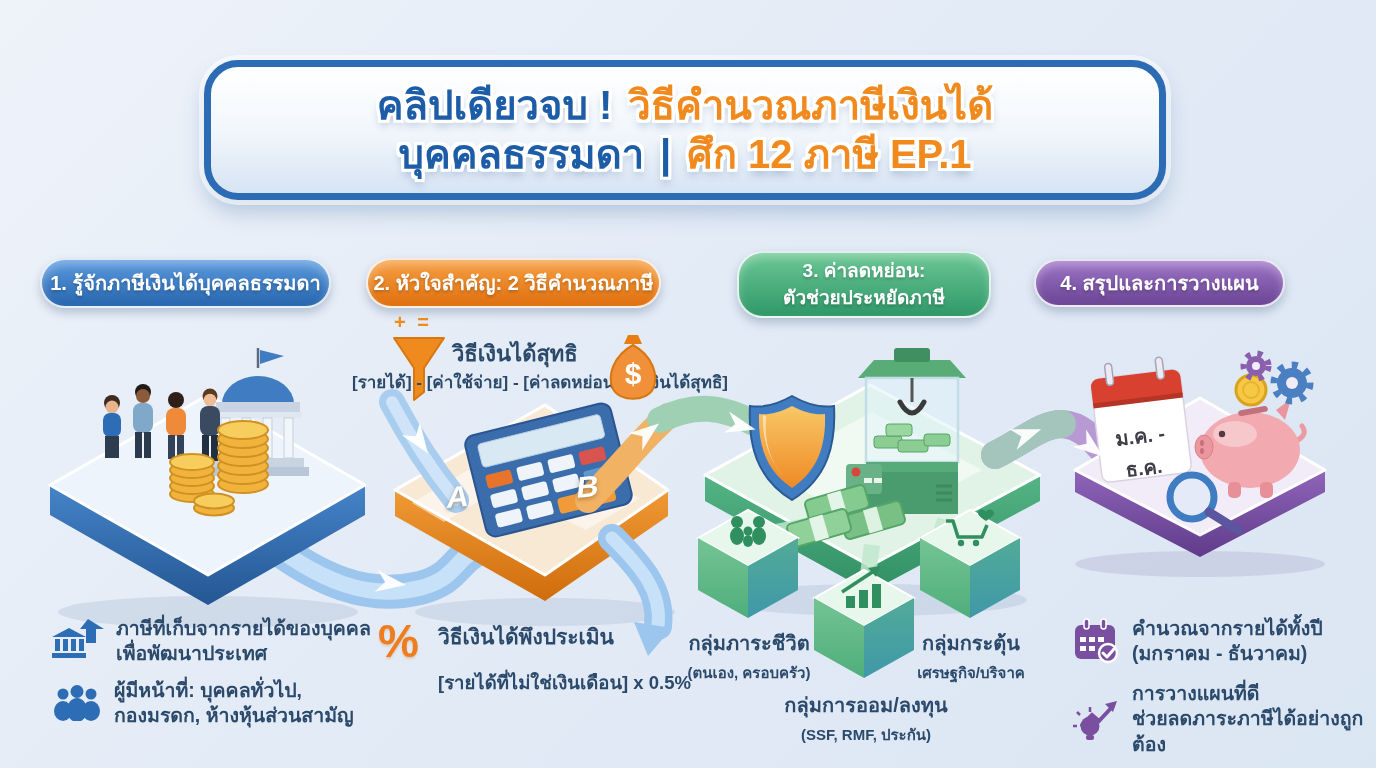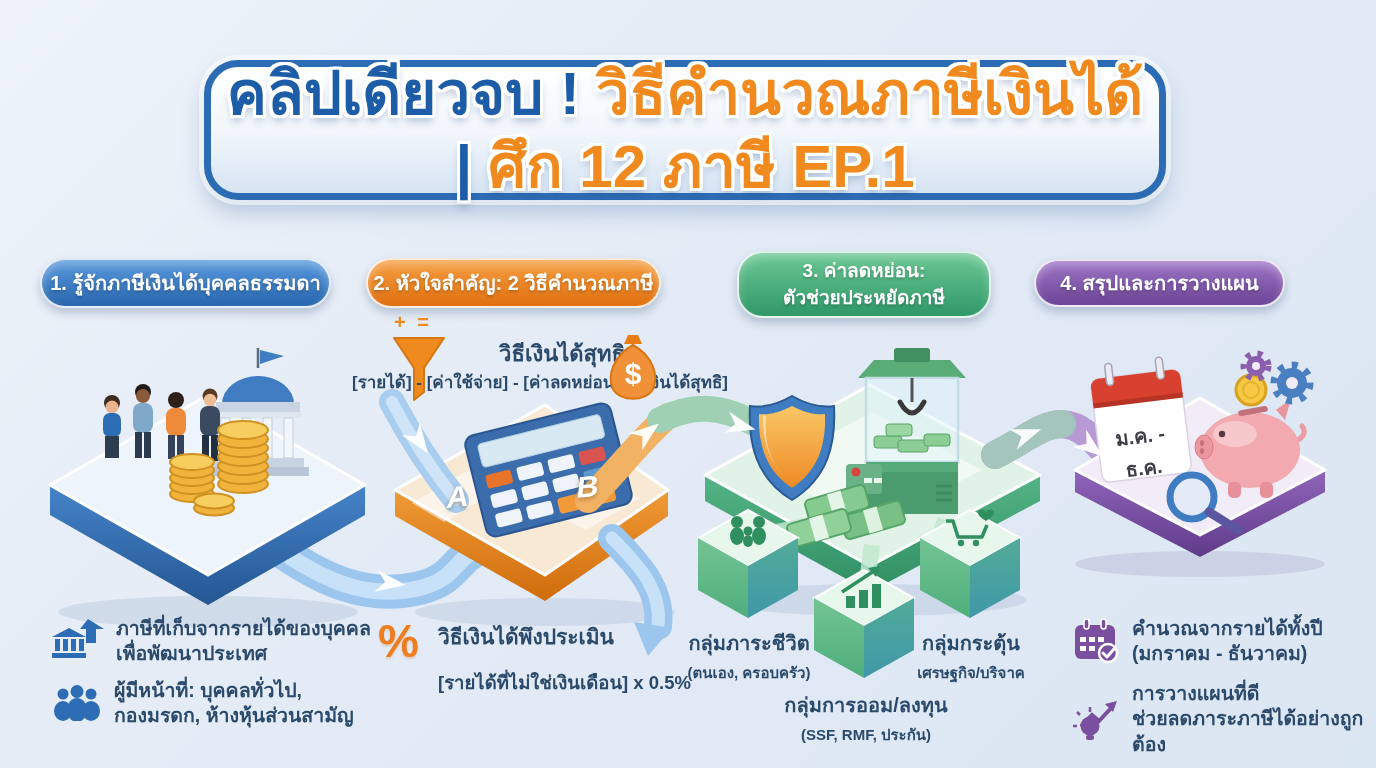--- a/index.html
+++ b/index.html
@@ -13,21 +13,21 @@
   svg.art { position:absolute; inset:0; width:1376px; height:768px; pointer-events:none; }
 
   
   .banner {
     left:204px; top:60px; width:962px; height:140px;
     border-radius:34px; border:7px solid #2b6cb4;
     background: linear-gradient(180deg,#ffffff 0%, #f2f7fc 50%, #d7e4f3 100%);
     box-shadow: 0 0 0 5px rgba(255,255,255,.55), 0 12px 22px rgba(44,88,146,.28);
     display:flex; flex-direction:column; justify-content:center; align-items:center; gap:0;
   }
-  .banner-line { display:flex; gap:16px; font-size:60px; font-weight:800; line-height:1.22; white-space:nowrap; }
+  .banner-line { display:flex; gap:16px; font-size:40px; font-weight:800; line-height:1.22; white-space:nowrap; }
   .w-blue, .w-orange {
     text-shadow: -3px -3px 0 #fff, 3px -3px 0 #fff, -3px 3px 0 #fff, 3px 3px 0 #fff,
                  0 -3px 0 #fff, 0 3px 0 #fff, -3px 0 0 #fff, 3px 0 0 #fff,
                  0 6px 9px rgba(30,70,130,.35);
   }
   .w-blue { color:#1d5da8; }
   .w-orange { color:#f08a1e; }
 
   
   .pill {
@@ -37,21 +37,21 @@
     box-shadow: 0 5px 10px rgba(50,80,120,.28), inset 0 5px 8px rgba(255,255,255,.28);
     text-shadow: 0 2px 3px rgba(0,0,0,.22);
   }
   .pill1 { left:40px;  top:258px; width:291px; height:50px; font-size:20px; background:linear-gradient(180deg,#5b9ade,#2766ae); }
   .pill2 { left:366px; top:258px; width:295px; height:50px; font-size:20px; background:linear-gradient(180deg,#f5a044,#e06f0e); }
   .pill3 { left:737px; top:251px; width:254px; height:67px; font-size:19px; line-height:1.4; flex-direction:column; background:linear-gradient(180deg,#6cc795,#2f9868);justify-content:center; }
   .pill4 { left:1034px;top:259px; width:251px; height:48px; font-size:20px; background:linear-gradient(180deg,#9d74c6,#6b4495); }
 
   
   .ink { color:#2b4a6b; }
-  .net-title    { left:452px; top:336px; width:220px; text-align:center; font-size:22px; font-weight:800; }
+  .net-title    { left:452px; top:336px; width:220px; text-align:left; font-size:22px; font-weight:800; }
   .net-formula  { left:352px; top:368px; width:360px; text-align:center; font-size:17px; font-weight:700; white-space:nowrap; }
   .funnel-marks { left:394px; top:311px; font-size:20px; font-weight:800; color:#ef8a1e; letter-spacing:3px; }
   .pct-sign     { left:378px; top:614px; font-size:46px; font-weight:800; color:#ee7d1f; text-shadow:0 2px 2px rgba(210,110,20,.25); }
   .assessed     { left:438px; top:620px; width:270px; }
   .assessed .t1 { display:block; font-size:21px; font-weight:800; }
   .assessed .t2 { display:block; font-size:18.5px; font-weight:700; white-space:nowrap; margin-top:15px; }
   .flow-letter  { position:absolute; color:#fff; font-weight:800; font-size:30px;
                   transform:skewX(-12deg) rotate(-6deg); text-shadow:0 2px 4px rgba(90,60,20,.45); }
   .cal-range    { left:1098px; top:420px; width:88px; text-align:center; font-size:20px; font-weight:800;
                   color:#3f3d46; transform:rotate(-7deg); }
@@ -361,20 +361,21 @@
     <use href="#warrow" transform="translate(1092,448) rotate(38)"></use>
   </g>
 </svg>
 
 <div class="abs banner">
   <div class="banner-line">
     <span class="w-blue">คลิปเดียวจบ !</span>
     <span class="w-orange">วิธีคำนวณภาษีเงินได้</span>
   </div>
   <div class="banner-line">
+    <span class="w-blue">บุคคลธรรมดา</span>
     <span class="w-blue">|</span>
     <span class="w-orange">ศึก 12 ภาษี EP.1</span>
   </div>
 </div>
 
 <div class="pill pill1">
     <span>1. รู้จักภาษีเงินได้บุคคลธรรมดา</span>
   </div>
 <div class="pill pill2">
     <span>2. หัวใจสำคัญ: 2 วิธีคำนวณภาษี</span>

